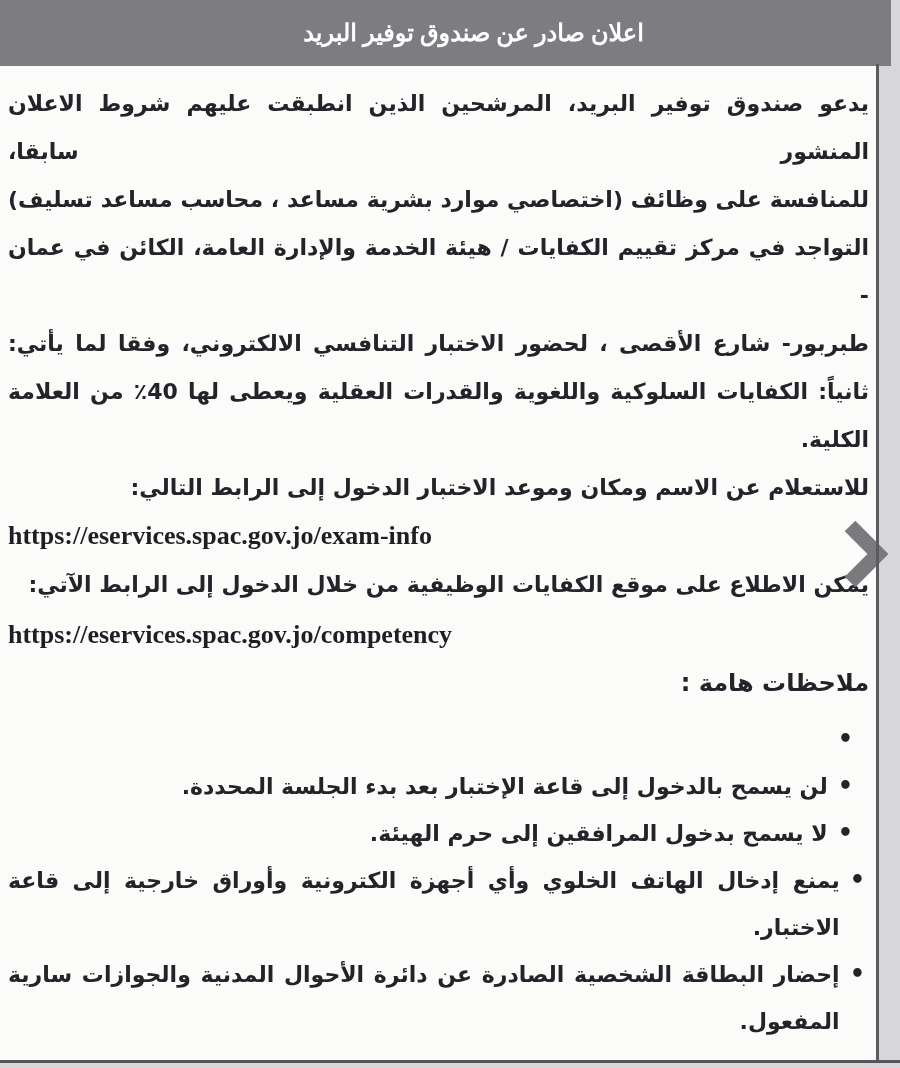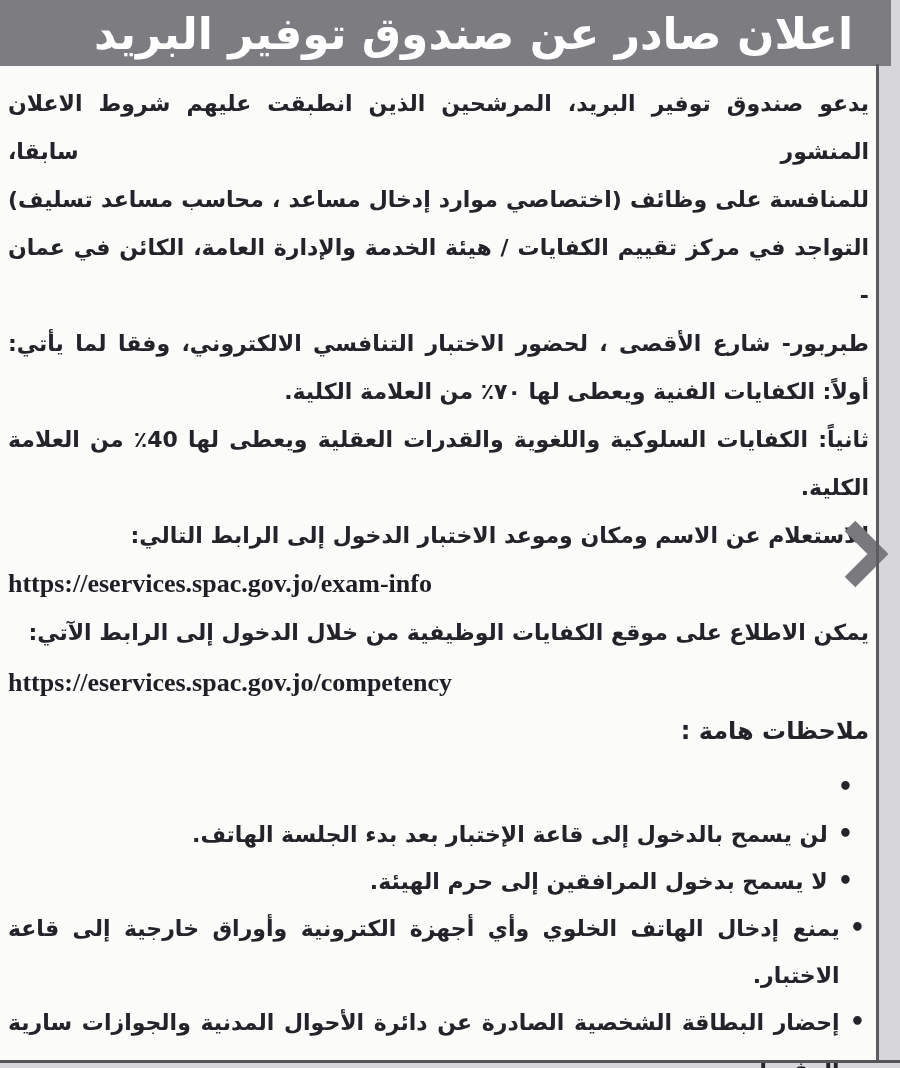--- a/index.html
+++ b/index.html
@@ -13,23 +13,24 @@
   .doc  { position:absolute; top:0; left:0; width:877px; height:1060px; background:#fbfbfa; }
   .right-line  { position:absolute; top:64px; left:876px; width:3px; height:999px; background:#5c5c60; }
   .bottom-line { position:absolute; top:1060px; left:0; width:900px; height:3px; background:#55555a; }
 
   .header-bar {
     position:absolute; top:0; left:0; width:891px; height:66px;
     background:#7c7c81; color:#ffffff;
     display:flex; align-items:center; justify-content:center;
   }
   .header-bar .title {
-    font-size:44px; font-weight:bold; letter-spacing:0.5px;
+    font-size:24px; font-weight:bold; letter-spacing:0.5px;
     transform:translateX(28px);
     direction:rtl;
+    font-family:Liberation Serif, serif;
   }
 
   .content {
     position:absolute; top:66px; left:0; width:877px; box-sizing:border-box;
     padding:14px 8px 0 8px;
     direction:rtl; text-align:right;
     color:#232329; font-weight:bold;
   }
   .line   { font-size:22px; line-height:48px; }
   .stretch{ text-align:justify; text-align-last:justify; }
@@ -65,42 +66,41 @@
 <div class="page">
   <div class="doc">
 
     <div class="header-bar">
       <div class="title">اعلان صادر عن صندوق توفير البريد</div>
     </div>
 
     <div class="content">
 
       <div class="line stretch">يدعو صندوق توفير البريد، المرشحين الذين انطبقت عليهم شروط الاعلان المنشور سابقا،</div>
-      <div class="line stretch">للمنافسة على وظائف (اختصاصي موارد إدخال مساعد ، محاسب مساعد تسليف)</div>
+      <div class="line stretch">للمنافسة على وظائف (اختصاصي موارد بشرية مساعد ، محاسب مساعد تسليف)</div>
       <div class="line stretch">التواجد في مركز تقييم الكفايات / هيئة الخدمة والإدارة العامة، الكائن في عمان -</div>
       <div class="line stretch">طبربور- شارع الأقصى ، لحضور الاختبار التنافسي الالكتروني، وفقا لما يأتي:</div>
 
-      <div class="line">أولاً: الكفايات الفنية ويعطى لها ٧٠٪ من العلامة الكلية.</div>
       <div class="line stretch">ثانياً: الكفايات السلوكية واللغوية والقدرات العقلية ويعطى لها 40٪ من العلامة الكلية.</div>
 
       <div class="line">للاستعلام عن الاسم ومكان وموعد الاختبار الدخول إلى الرابط التالي:</div>
       <div class="url-line">https://eservices.spac.gov.jo/exam-info</div>
 
       <div class="line comp-label">يمكن الاطلاع على موقع الكفايات الوظيفية من خلال الدخول إلى الرابط الآتي:</div>
       <div class="url-line comp-url">https://eservices.spac.gov.jo/competency</div>
 
       <div class="notes-heading">ملاحظات هامة :</div>
 
       <div class="bullets">
         <div class="bullet-row">
           <span class="dot">•</span>
         </div>
         <div class="bullet-row">
           <span class="dot">•</span>
-          <span class="btext">لن يسمح بالدخول إلى قاعة الإختبار بعد بدء الجلسة الهاتف.</span>
+          <span class="btext">لن يسمح بالدخول إلى قاعة الإختبار بعد بدء الجلسة المحددة.</span>
         </div>
         <div class="bullet-row">
           <span class="dot">•</span>
           <span class="btext">لا يسمح بدخول المرافقين إلى حرم الهيئة.</span>
         </div>
         <div class="bullet-row full">
           <span class="dot">•</span>
           <span class="btext jstretch">يمنع إدخال الهاتف الخلوي وأي أجهزة الكترونية وأوراق خارجية إلى قاعة الاختبار.</span>
         </div>
         <div class="bullet-row full">

